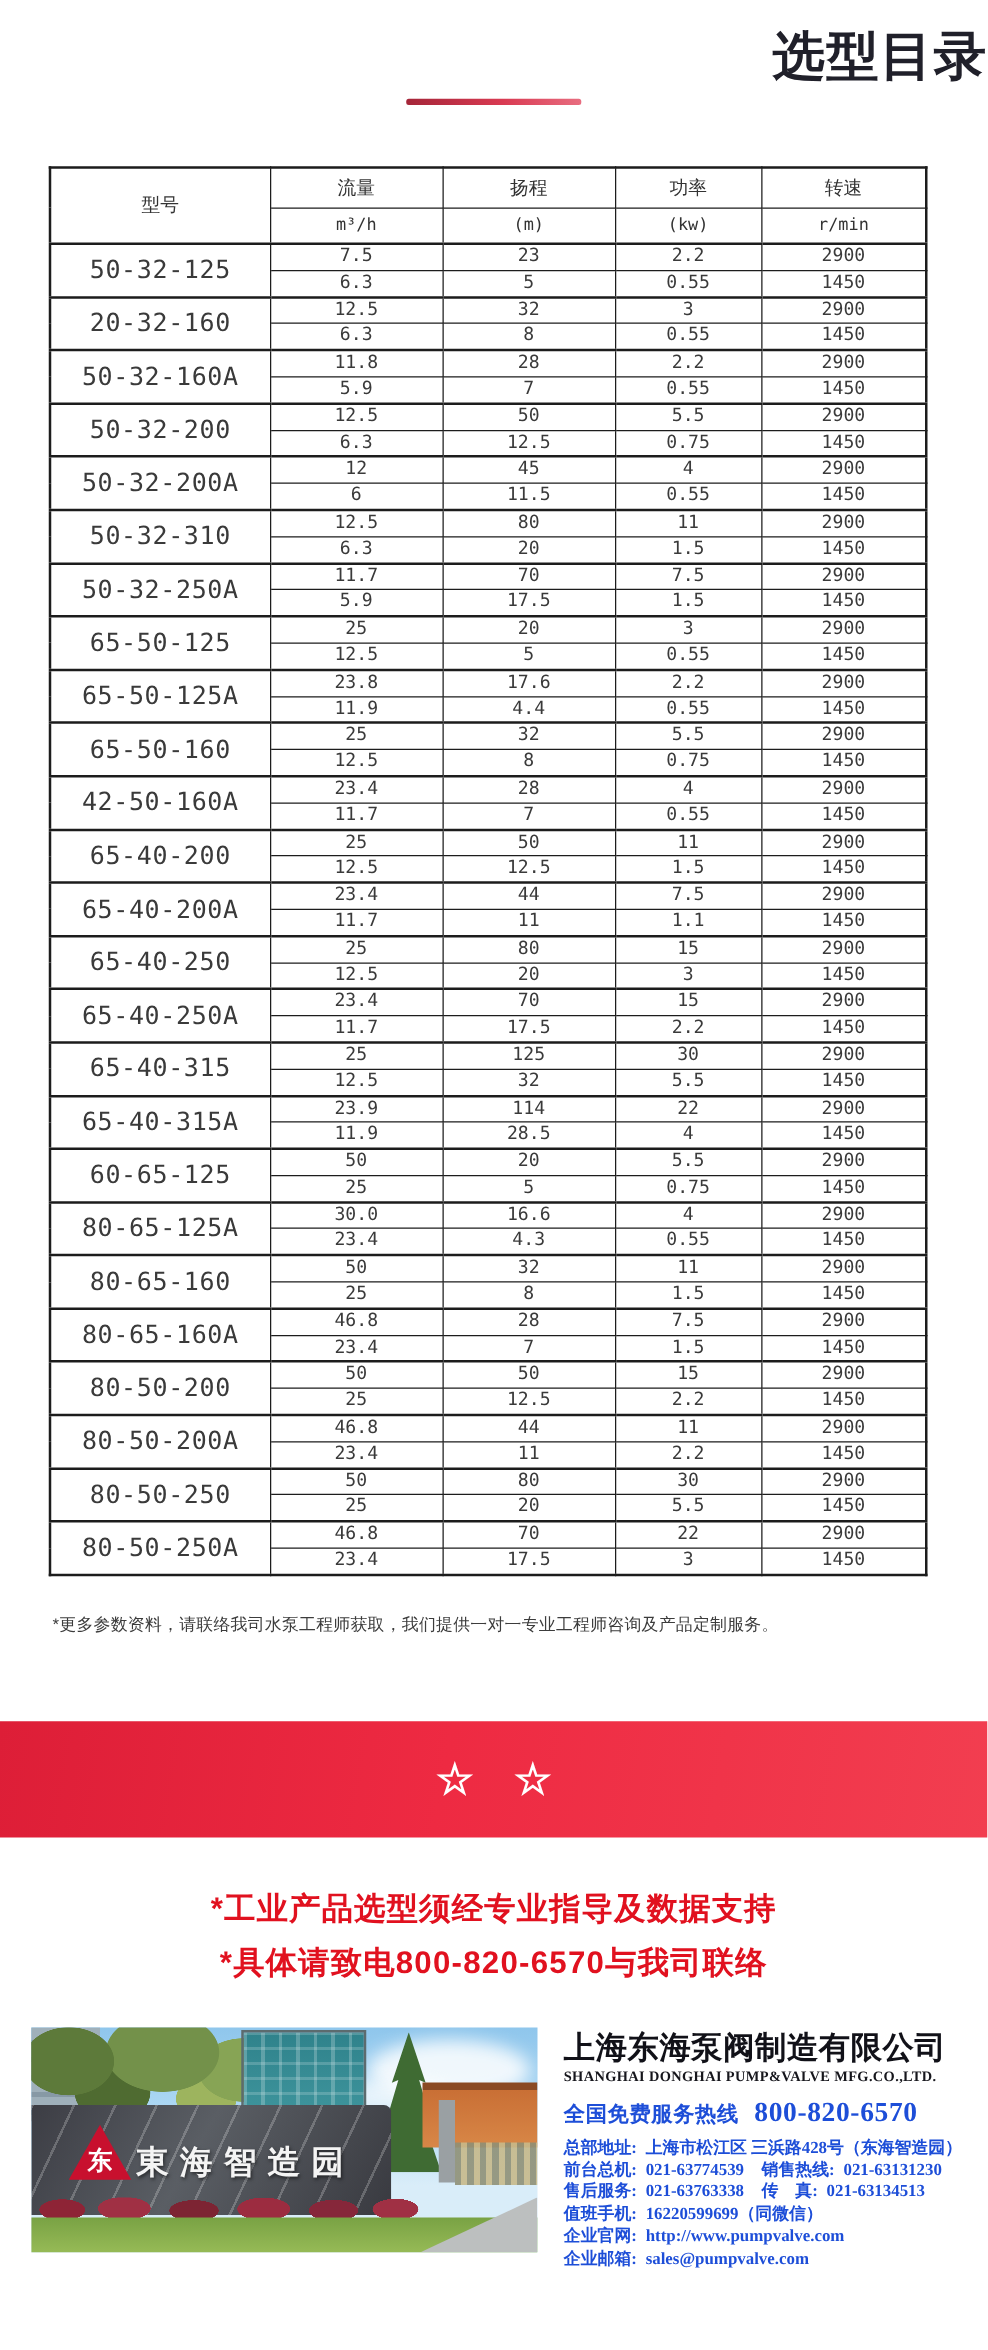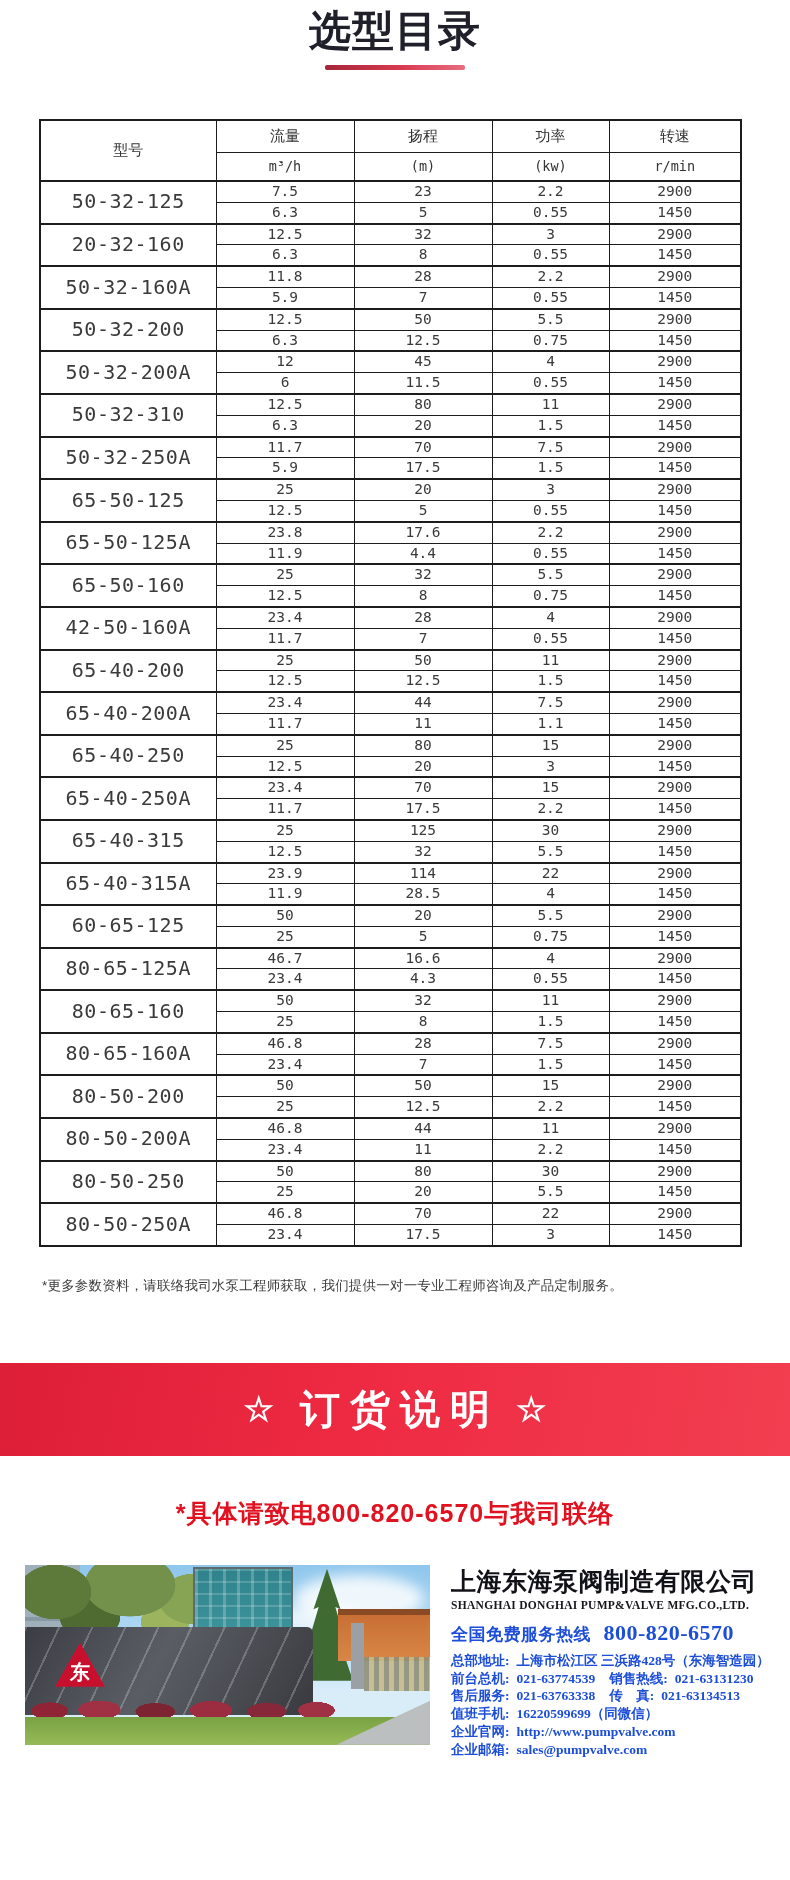--- a/index.html
+++ b/index.html
@@ -3,21 +3,21 @@
 <meta charset="utf-8">
 <style>
   * { margin:0; padding:0; box-sizing:border-box; }
   html,body { background:#ffffff; }
   body {
     width:790px; height:1880px; position:relative; overflow:hidden;
     font-family:"Liberation Sans", sans-serif; color:#2f2f2f;
   }
 
   
-  .title-wrap { text-align:center; padding-top:4px; }
+  .title-wrap { text-align:right; padding-top:18px; }
   .page-title {
     font-size:42px; font-weight:bold; color:#20202a; letter-spacing:1px;
     line-height:54px;
   }
   .title-underline {
     width:140px; height:5px; margin:7px auto 0;
     background:linear-gradient(90deg,#a52639 0%,#d93a52 55%,#e86d80 100%);
     border-radius:2px;
   }
 
@@ -462,21 +462,21 @@
       <tr>
         <td>25</td>
         <td>5</td>
         <td>0.75</td>
         <td>1450</td>
       </tr>
     </tbody>
     <tbody class="group">
       <tr>
         <td rowspan="2" class="model">80-65-125A</td>
-        <td>46.7</td>
+        <td>30.0</td>
         <td>16.6</td>
         <td>4</td>
         <td>2900</td>
       </tr>
       <tr>
         <td>23.4</td>
         <td>4.3</td>
         <td>0.55</td>
         <td>1450</td>
       </tr>
@@ -570,44 +570,45 @@
         <td>3</td>
         <td>1450</td>
       </tr>
     </tbody>
   </table>
 
 <p class="note">*更多参数资料，请联络我司水泵工程师获取，我们提供一对一专业工程师咨询及产品定制服务。</p>
 
 <section class="banner">
   <span class="star">☆</span>
-  <h2 class="banner-title">订货说明</h2>
   <span class="star">☆</span>
 </section>
 
 <div class="slogans">
+  <p class="slogan">*工业产品选型须经专业指导及数据支持</p>
   <p class="slogan">*具体请致电800-820-6570与我司联络</p>
 </div>
 
 <div class="footer">
 
   <div class="photo">
     <div class="ph-cloud"></div>
     <div class="ph-cloud2"></div>
     <div class="ph-bldg-left"></div>
     <div class="ph-trees"></div>
     <div class="ph-building"></div>
     <div class="ph-conifer"></div>
     <div class="ph-orange"></div>
     <div class="ph-gate-pillar"></div>
     <div class="ph-fence"></div>
     <div class="ph-wall">
       <div class="ph-logo">
         <span>东</span>
       </div>
+      <div class="wall-text">東海智造园</div>
     </div>
     <div class="ph-shrubs"></div>
     <div class="ph-lawn"></div>
     <div class="ph-drive"></div>
   </div>
 
   <div class="company">
     <h2 class="company-name">上海东海泵阀制造有限公司</h2>
     <div class="company-en">SHANGHAI DONGHAI PUMP&amp;VALVE MFG.CO.,LTD.</div>
     <div class="hotline">

